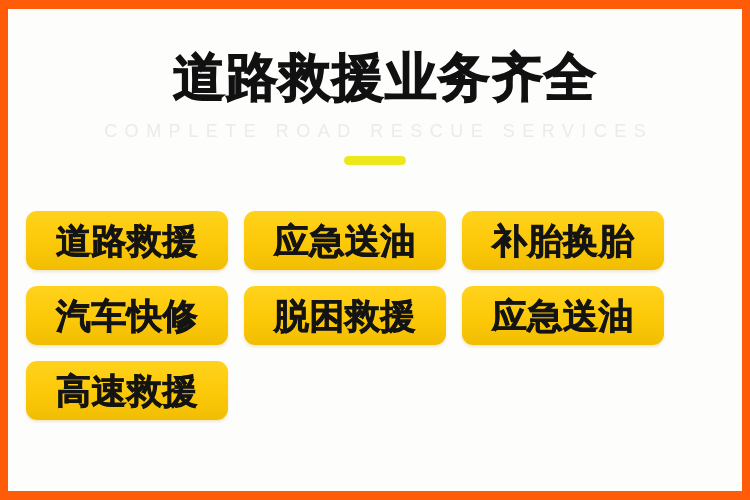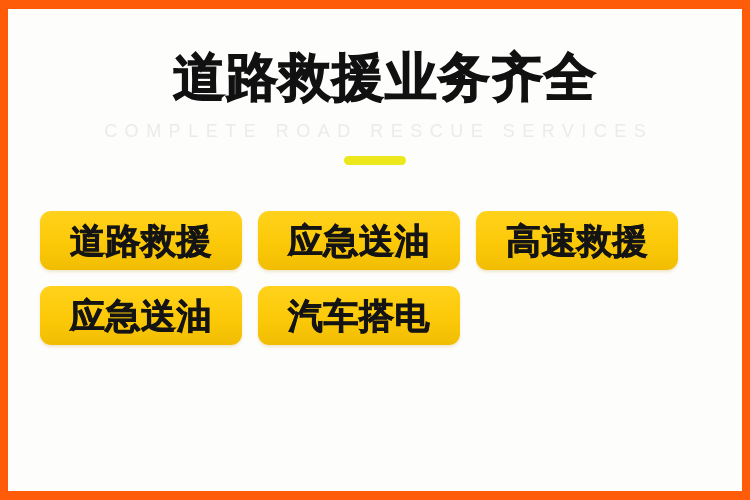--- a/index.html
+++ b/index.html
@@ -79,21 +79,21 @@
     top: 147px;
     width: 62px;
     height: 9px;
     border-radius: 5px;
     background: #ece81c;
   }
 
   
   .grid {
     position: absolute;
-    left: 32px;
+    left: 18px;
     top: 202px;
     width: 672px;
     display: grid;
     grid-template-columns: repeat(3, 202px);
     grid-auto-rows: 59px;
     column-gap: 33px;
     row-gap: 21px;
     gap: 16px;
   }
 
@@ -139,32 +139,38 @@
     <div class="grid">
 
       <button class="service-btn">
         <span class="service-label">道路救援</span>
       </button>
 
       <button class="service-btn">
         <span class="service-label">应急送油</span>
       </button>
 
-
-
+      <button class="service-btn">
+        <span class="service-label">补胎换胎</span>
+      </button>
 
       <button class="service-btn">
-        <span class="service-label">高速救援</span>
+        <span class="service-label">汽车快修</span>
+      </button>
+
+      <button class="service-btn">
+        <span class="service-label">脱困救援</span>
       </button>
 
       <button class="service-btn">
         <span class="service-label">应急送油</span>
       </button>
 
       <button class="service-btn">
-        <span class="service-label">汽车搭电</span>
+        <span class="service-label">高速救援</span>
       </button>
+
 
 
     </div>
 
   </div>
 </div>
 
 </body></html>

